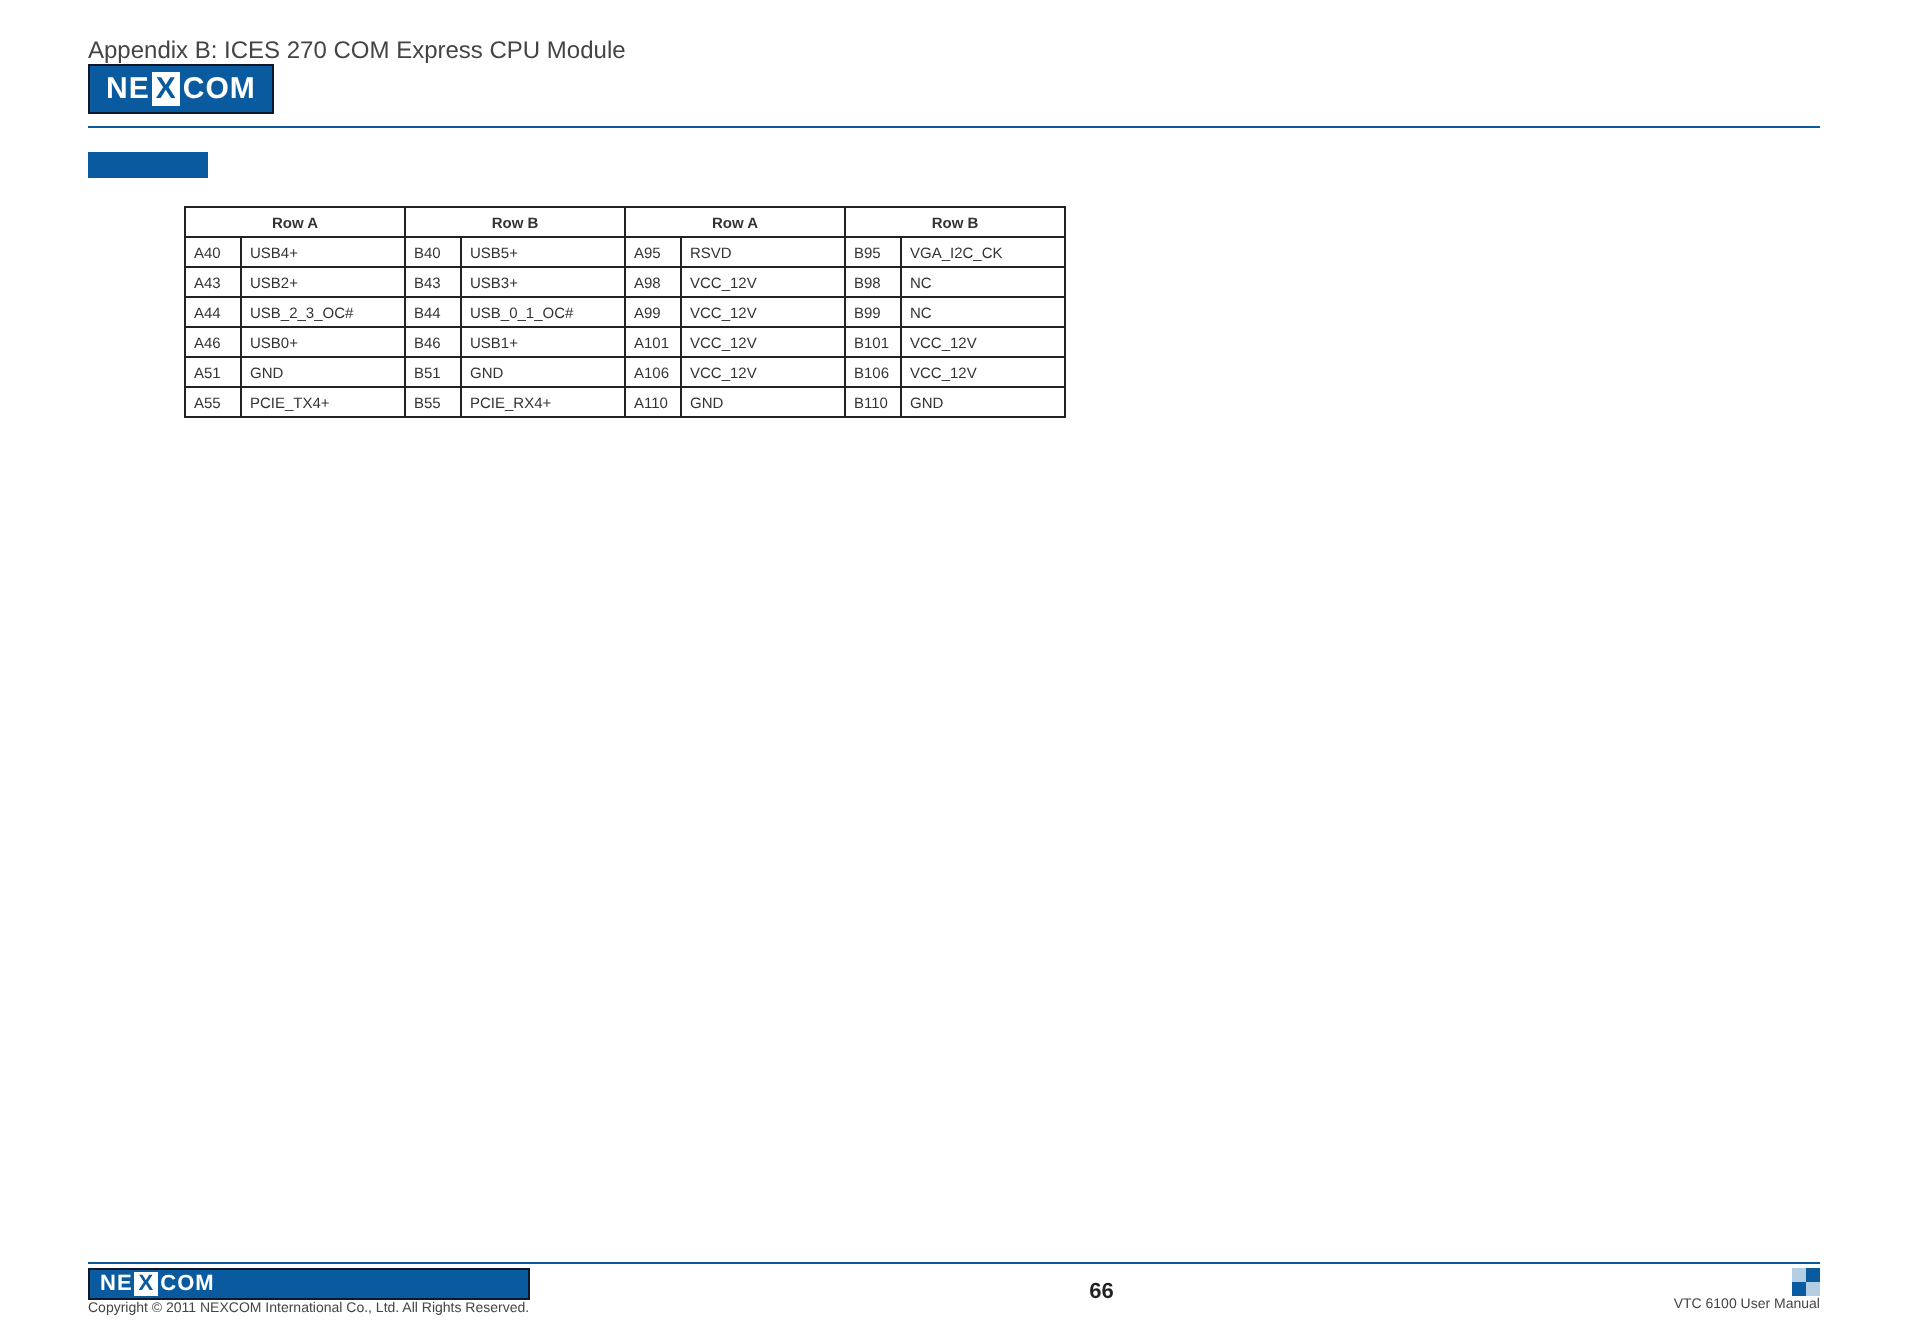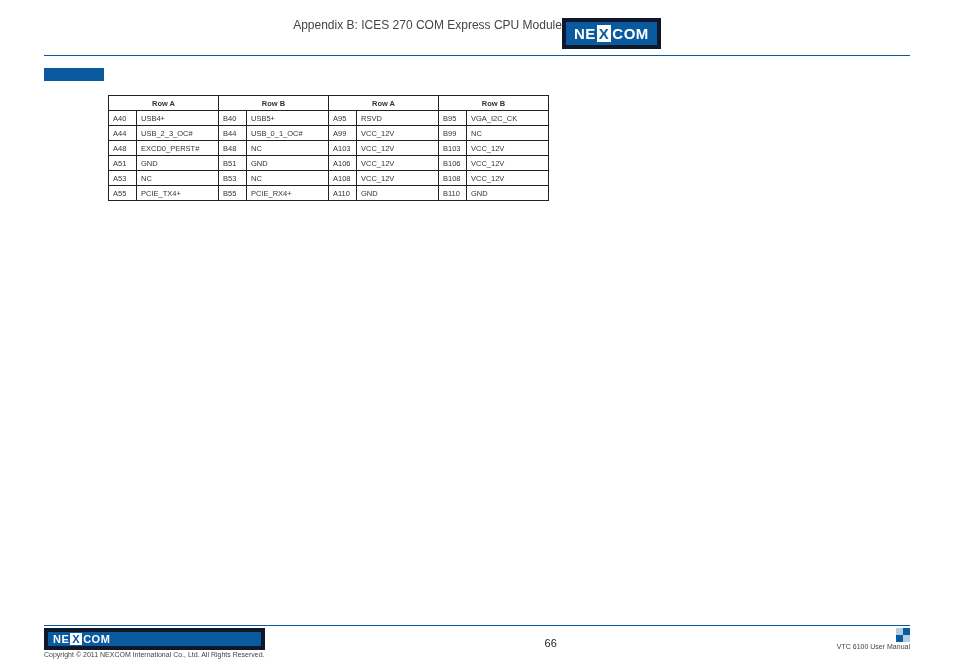--- a/index.html
+++ b/index.html
@@ -9,36 +9,37 @@
     width: 954px;
     height: 672px;
     position: relative;
     color: #333;
   }
   .header {
     display: flex;
     justify-content: center;
     align-items: flex-start;
     padding: 18px 44px 0 44px;
+    flex-direction: column;
   }
   .appendix-title {
     font-size: 12px;
     color: #444;
     font-weight: 400;
   }
   .logo-top, .logo-bottom {
     display: inline-flex;
     align-items: center;
     background: #0a5aa0;
     color: #fff;
     font-weight: bold;
     padding: 2px 6px;
     font-size: 14px;
     letter-spacing: 0.5px;
-    border: 4px solid #0f172a;
+    border: 1px solid #0f172a;
     font-family: Arial, sans-serif;
   }
   .logo-top { font-size: 15px; padding: 3px 8px; }
   .logo-bottom { font-size: 11px; padding: 1px 5px; }
   .logo-x {
     display:inline-block;
     background:#fff;
     color:#0a5aa0;
     padding:0 2px;
     margin:0 1px;
@@ -49,21 +50,21 @@
     background: #0a5aa0;
     margin: 6px 44px 0 44px;
   }
   .blue-tab {
     width: 60px;
     height: 13px;
     background: #0a5aa0;
     margin: 12px 0 0 44px;
   }
   .table-wrap {
-    margin: 14px 0 0 60px;
+    margin: 14px 0 0 44px;
     width: 440px;
     padding-left: 48px;
   }
   table.pin {
     border-collapse: collapse;
     width: 100%;
     table-layout: fixed;
   }
   table.pin th, table.pin td {
     border: 1px solid #222;
@@ -95,21 +96,21 @@
   }
   .footer-row {
     display: flex;
     justify-content: space-between;
     align-items: flex-start;
   }
   .footer-left { display:flex; flex-direction:column; gap:1px; }
   .copyright { font-size: 7px; color:#444; }
   .page-num {
     font-size: 11px;
-    font-weight: normal;
+    font-weight: bold;
     color:#222;
     align-self: center;
   }
   .footer-right {
     display:flex; flex-direction:column; align-items:flex-end; gap:1px;
   }
   .manual-label { font-size:7px; color:#444;}
   .deco-icon {
     width:14px; height:14px;
     position:relative;
@@ -159,57 +160,57 @@
           <td>A40</td>
           <td>USB4+</td>
           <td>B40</td>
           <td>USB5+</td>
           <td>A95</td>
           <td>RSVD</td>
           <td>B95</td>
           <td>VGA_I2C_CK</td>
         </tr>
         <tr>
+          <td>A43</td>
+          <td>USB2+</td>
+          <td>B43</td>
+          <td>USB3+</td>
+          <td>A98</td>
+          <td>VCC_12V</td>
+          <td>B98</td>
+          <td>NC</td>
+        </tr>
+        <tr>
           <td>A44</td>
           <td>USB_2_3_OC#</td>
           <td>B44</td>
           <td>USB_0_1_OC#</td>
           <td>A99</td>
           <td>VCC_12V</td>
           <td>B99</td>
           <td>NC</td>
         </tr>
         <tr>
-          <td>A48</td>
-          <td>EXCD0_PERST#</td>
-          <td>B48</td>
-          <td>NC</td>
-          <td>A103</td>
-          <td>VCC_12V</td>
-          <td>B103</td>
+          <td>A46</td>
+          <td>USB0+</td>
+          <td>B46</td>
+          <td>USB1+</td>
+          <td>A101</td>
+          <td>VCC_12V</td>
+          <td>B101</td>
           <td>VCC_12V</td>
         </tr>
         <tr>
           <td>A51</td>
           <td>GND</td>
           <td>B51</td>
           <td>GND</td>
           <td>A106</td>
           <td>VCC_12V</td>
           <td>B106</td>
-          <td>VCC_12V</td>
-        </tr>
-        <tr>
-          <td>A53</td>
-          <td>NC</td>
-          <td>B53</td>
-          <td>NC</td>
-          <td>A108</td>
-          <td>VCC_12V</td>
-          <td>B108</td>
           <td>VCC_12V</td>
         </tr>
         <tr>
           <td>A55</td>
           <td>PCIE_TX4+</td>
           <td>B55</td>
           <td>PCIE_RX4+</td>
           <td>A110</td>
           <td>GND</td>
           <td>B110</td>

